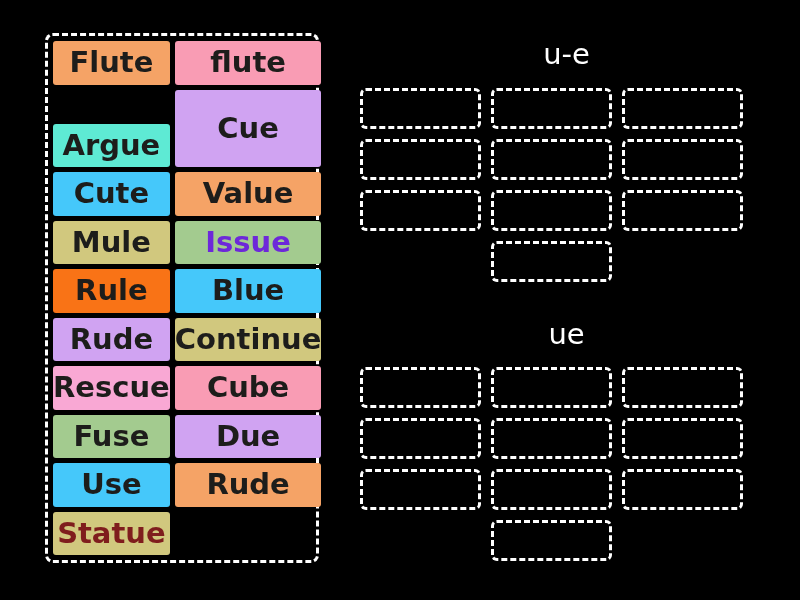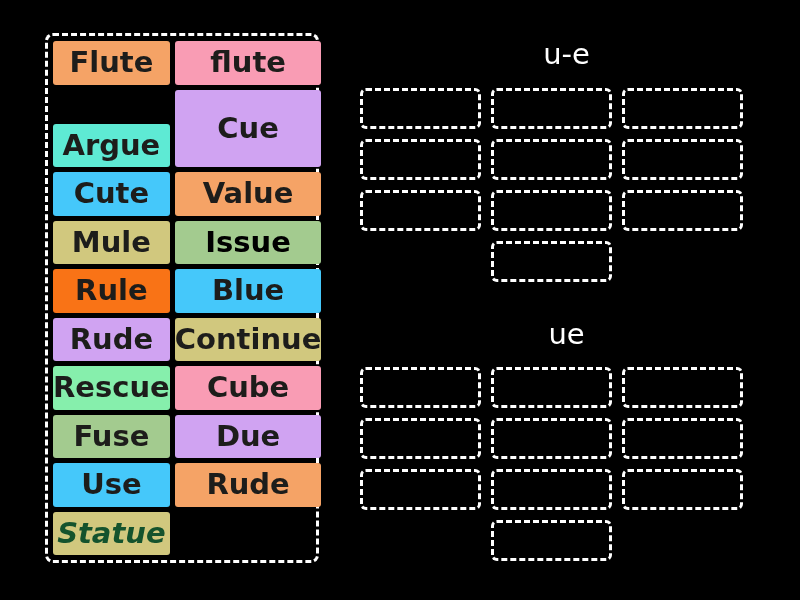--- a/index.html
+++ b/index.html
@@ -79,32 +79,32 @@
 <div class="stage" style="background: rgb(0, 0, 0);">
 
   <div class="word-bank" id="word-bank">
       <div class="tile" style="background: rgb(245, 163, 102); color: rgb(29, 29, 27);">Flute</div>
       <div class="tile" style="background: rgb(249, 156, 180); color: rgb(29, 29, 27);">flute</div>
       <div class="tile" style="background: #5eead4; color: rgb(29, 29, 27); margin-top: 34px;">Argue</div>
       <div class="tile" style="background: rgb(208, 163, 242); color: rgb(29, 29, 27);">Cue</div>
       <div class="tile" style="background: rgb(69, 200, 250); color: rgb(29, 29, 27);">Cute</div>
       <div class="tile" style="background: rgb(245, 163, 102); color: rgb(29, 29, 27);">Value</div>
       <div class="tile" style="background: rgb(209, 200, 126); color: rgb(29, 29, 27);">Mule</div>
-      <div class="tile" style="background: rgb(163, 203, 143); color: #000000;">Issue</div>
+      <div class="tile" style="background: rgb(163, 203, 143); color: #6d28d9;">Issue</div>
       <div class="tile" style="background: #f97316; color: rgb(29, 29, 27);">Rule</div>
       <div class="tile" style="background: rgb(69, 200, 250); color: rgb(29, 29, 27);">Blue</div>
       <div class="tile" style="background: rgb(208, 163, 242); color: rgb(29, 29, 27);">Rude</div>
       <div class="tile" style="background: rgb(209, 200, 126); color: rgb(29, 29, 27);">Continue</div>
-      <div class="tile" style="background: #86efac; color: rgb(29, 29, 27);">Rescue</div>
+      <div class="tile" style="background: #f9a8d4; color: rgb(29, 29, 27);">Rescue</div>
       <div class="tile" style="background: rgb(249, 156, 180); color: rgb(29, 29, 27);">Cube</div>
       <div class="tile" style="background: rgb(163, 203, 143); color: rgb(29, 29, 27);">Fuse</div>
       <div class="tile" style="background: rgb(208, 163, 242); color: rgb(29, 29, 27);">Due</div>
       <div class="tile" style="background: rgb(69, 200, 250); color: rgb(29, 29, 27);">Use</div>
       <div class="tile" style="background: rgb(245, 163, 102); color: rgb(29, 29, 27);">Rude</div>
-      <div class="tile" style="background: rgb(209, 200, 126); color: #14532d; font-style: italic;">Statue</div>
+      <div class="tile" style="background: rgb(209, 200, 126); color: #7f1d1d;">Statue</div>
     </div>
 
   <div class="group-title" style="top:36px">u-e</div>
 
   <div class="slots" id="slots-0" style="top:88px">
       <div class="slot" style="border-color: rgb(255, 255, 255);"></div>
       <div class="slot" style="border-color: rgb(255, 255, 255);"></div>
       <div class="slot" style="border-color: rgb(255, 255, 255);"></div>
       <div class="slot" style="border-color: rgb(255, 255, 255);"></div>
       <div class="slot" style="border-color: rgb(255, 255, 255);"></div>

